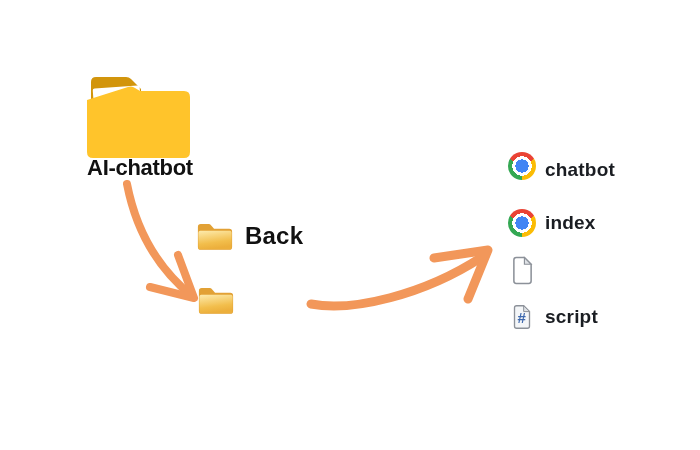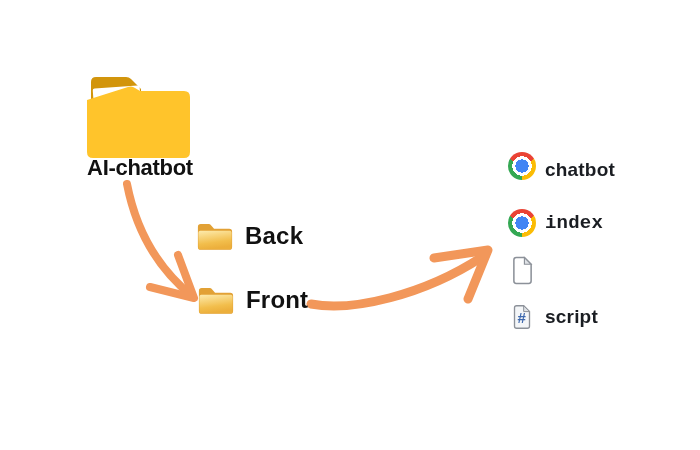--- a/index.html
+++ b/index.html
@@ -24,21 +24,21 @@
 
   
   .subfolder-row { display:flex; align-items:center; gap:11px; z-index:2; }
   .subfolder-row.back  { left:196px; top:220px; }
   .subfolder-row.front { left:197px; top:284px; }
   .subfolder-label { font-size:24px; font-weight:700; color:var(--text,#111); letter-spacing:0.2px; }
 
   
   .file-row { display:flex; align-items:center; gap:9px; height:30px; left:508px; z-index:2; }
   .file-row.r0 { top:151px;align-items:flex-end; }
-  .file-row.r1 { top:208px;font-family:Liberation Mono, monospace; }
+  .file-row.r1 { top:208px; }
   .file-row.r2 { top:255px; }
   .file-row.r3 { top:302px; }
   .file-icon-box { width:28px; height:30px; display:flex; align-items:center; justify-content:center; }
   .file-label { font-size:19px; font-weight:600; color:#1a1d22; letter-spacing:0.2px; }
 
   .chrome-icon {
     width:28px; height:28px; border-radius:50%;
     background:
       radial-gradient(circle at 50% 50%, var(--chrome-blue,#4285F4) 0 33%, #ffffff 33% 49%, rgba(255,255,255,0) 49%),
       conic-gradient(from 60deg,
@@ -86,21 +86,20 @@
     <span class="subfolder-label">Back</span>
   </div>
 
   <div class="abs root-label">AI-chatbot</div>
 
   <div class="abs subfolder-row front">
     <svg width="38" height="31" viewBox="0 0 40 32">
       <path d="M2,28 V7 Q2,4 5,4 H13 Q15,4 16,5.5 L19,9 H35 Q38,9 38,12 V28 Q38,31 35,31 H5 Q2,31 2,28 Z" style="fill:var(--subfolder-back,#E2A135)"></path>
       <rect x="2.5" y="11" width="35" height="19.5" rx="2" fill="url(#smallFolderGrad)"></rect>
     </svg>
-    <span class="subfolder-label">Front</span>
   </div>
 
   <div class="abs file-row r0">
     <div class="file-icon-box">
       <div class="chrome-icon"></div>
     </div>
     <span class="file-label">chatbot</span>
   </div>
 
   <div class="abs file-row r1">

